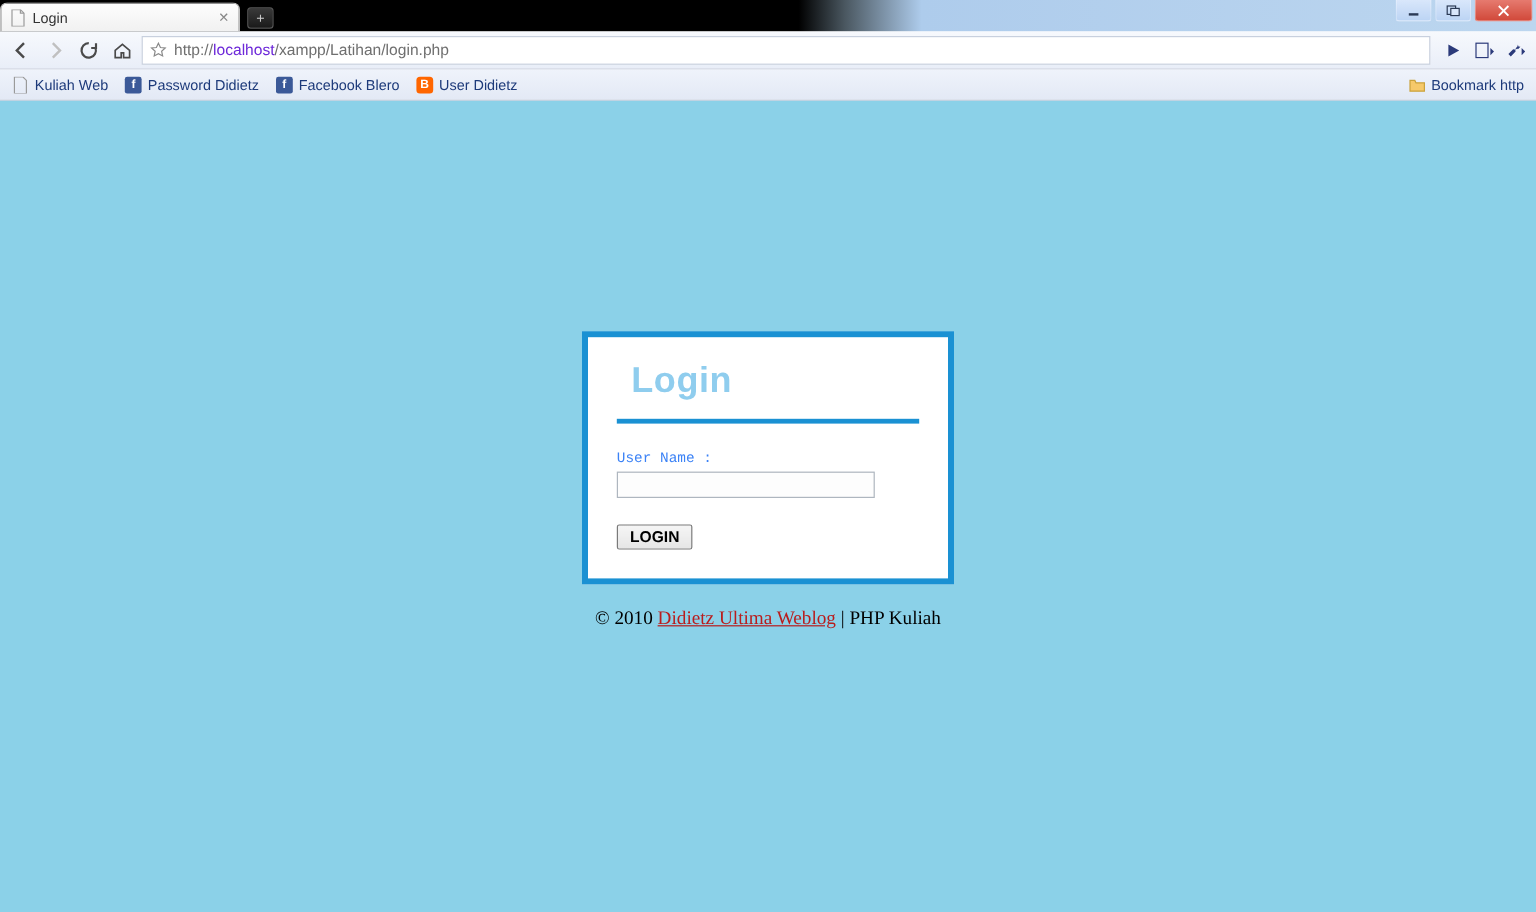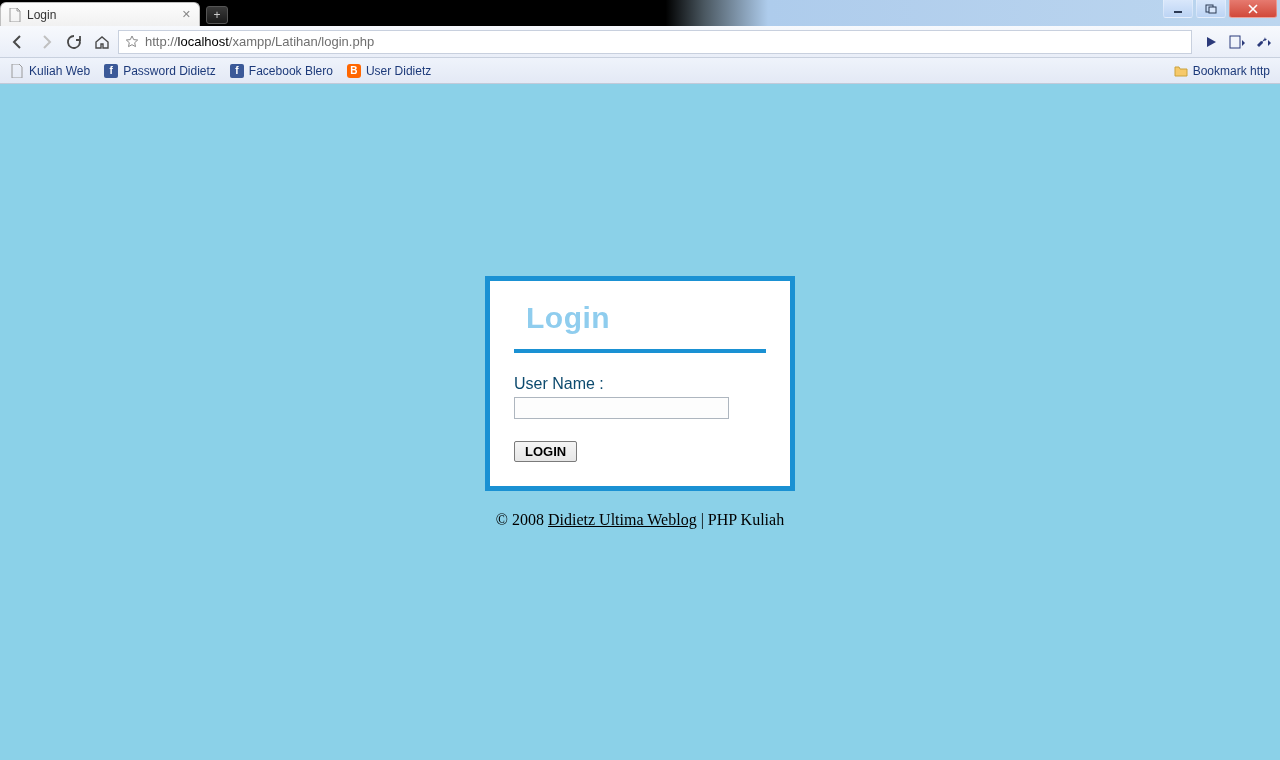--- a/index.html
+++ b/index.html
@@ -55,21 +55,21 @@
     .nav-icn {
       width: 24px; height: 24px; display:flex; align-items:center; justify-content:center;
       color:#5a5a5a; border-radius:3px;
     }
     .nav-icn.disabled { color:#b5b5b5; }
     .urlbox {
       flex:1; height:24px; background:#fff; border:1px solid #c8d0de;
       display:flex; align-items:center; padding:0 6px; gap:6px; font-size:13px;
       color:#6f6f6f;
     }
-    .urlbox .host { color:#000000; }
+    .urlbox .host { color:#6d28d9; }
     .right-icn { width:22px; height:22px; display:flex; align-items:center; justify-content:center; color:#2b3a7a;}
     .right-group { display:flex; align-items:center; gap:4px; margin-left:4px;}
 
     
     .bmbar {
       height: 26px; background: linear-gradient(#eff3fb,#e3e9f5);
       border-bottom: 1px solid #c2cad9;
       display:flex; gap:14px;
       padding: 0 10px; font-size:12px; color:#1d3a7a;
     }
@@ -95,35 +95,35 @@
     .login-heading {
       font-family: Arial, sans-serif;
       font-size: 30px; font-weight: bold;
       color: #8fcdee; letter-spacing: .5px;
       margin: 0 0 14px 12px;
     }
     .login-hr {
       border: none; border-top: 4px solid #1a91d3; margin: 0 0 22px 0;
       width: 252px; margin-left:0;
     }
-    .field-label { font-size:16px; color:#0c4a6e; margin: 0 0 4px 0; font-family: Liberation Sans, sans-serif;}
+    .field-label { font-size:12px; color:#3b82f6; margin: 0 0 4px 0; font-family: Liberation Mono, monospace;}
     .field-input {
       width: 215px; height:22px; border:1px solid #aeb6bf;
       background:#fdfdfd; margin-bottom: 22px; padding: 0 4px; font-size:13px;
     }
     .login-btn {
       font-family: Arial, sans-serif; font-size:13px; font-weight:bold;
       padding: 2px 10px; background:linear-gradient(#f5f5f5,#e6e6e6);
       border:1px solid #7a7a7a; border-radius:2px;
     }
     .footer-line {
       margin-top: 20px; font-family: "Times New Roman", serif;
       font-size: 16px; color:#000;
     }
-    .footer-line a { color:#000000; text-decoration: underline;}
+    .footer-line a { color:#b91c1c; text-decoration: underline;}
 
     svg { display:block; }
   </style>
 </head>
 <body>
 
 <div class="titlebar">
   <div class="tab-strip">
     <div class="tab">
       <span class="page-glyph">
@@ -246,15 +246,15 @@
   <div class="login-box">
     <h1 class="login-heading">Login</h1>
     <hr class="login-hr">
     <div>
       <div class="field-label">User Name :</div>
       <input class="field-input" type="text" value="" style="">
     </div>
     <button class="login-btn">LOGIN</button>
   </div>
   <div class="footer-line">
-    <span>© 2008 </span><a href="#">Didietz Ultima Weblog</a><span> | PHP Kuliah</span>
+    <span>© 2010 </span><a href="#">Didietz Ultima Weblog</a><span> | PHP Kuliah</span>
   </div>
 </div>
 
 </body></html>

